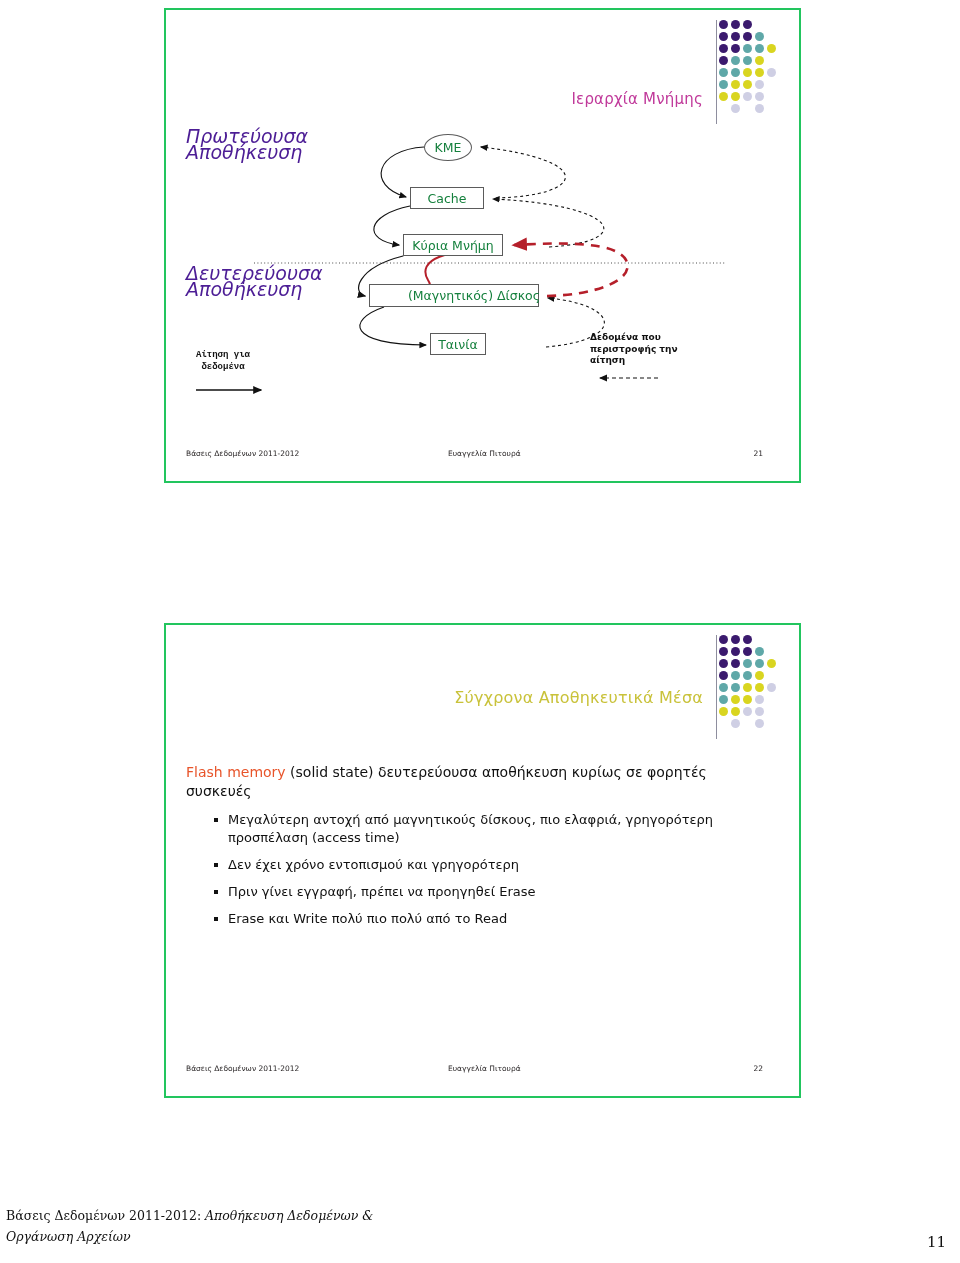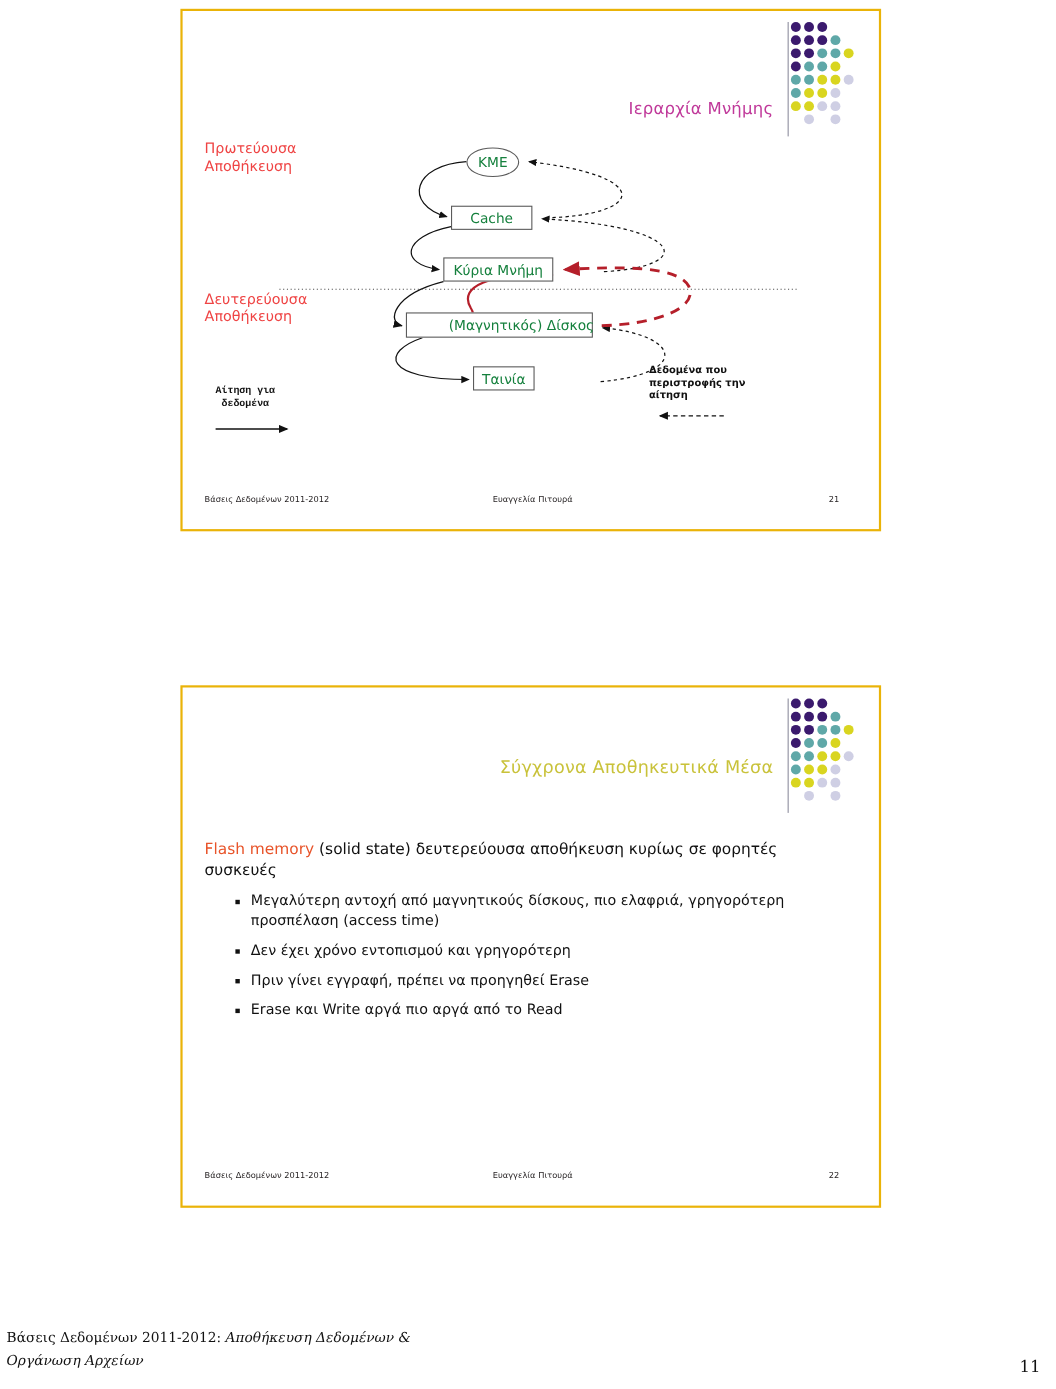--- a/index.html
+++ b/index.html
@@ -2,21 +2,21 @@
 <html><head>
 <meta charset="utf-8">
 <style>
   html,body{margin:0;padding:0;background:#ffffff;}
   body{
     width:960px;height:1263px;position:relative;overflow:hidden;
     font-family:"DejaVu Sans","Liberation Sans",sans-serif;
     color:#000;
   }
   .slide{
-    position:absolute;background:#fff;border:2px solid #eab308;
+    position:absolute;background:#fff;border:2px solid #22c55e;
     box-sizing:border-box;overflow:hidden;
   }
   #slide1{left:164px;top:8px;width:637px;height:475px;}
   #slide2{left:164px;top:623px;width:637px;height:475px;}
 
   
   .dotgrid{position:absolute;top:10px;right:14px;width:66px;height:100px;}
   .dotgrid .dot{position:absolute;width:9px;height:9px;border-radius:50%;}
   .dotrule{position:absolute;top:10px;right:82px;width:1px;height:104px;background:#8e8e9e;}
 
@@ -35,22 +35,23 @@
     font-size:7.5px;color:#231f20;
   }
   .slide-footer .f-left{position:absolute;left:20px;top:0;}
   .slide-footer .f-mid{position:absolute;left:282px;top:0;}
   .slide-footer .f-right{position:absolute;right:36px;top:0;}
 
   
   .diagram{position:absolute;left:0;top:0;width:100%;height:100%;}
   .diagram svg{position:absolute;left:0;top:0;}
   .dlabel{
-    position:absolute;color:#ef4444;font-size:13px;line-height:16px;
+    position:absolute;color:#4c1d95;font-size:19px;line-height:16px;
     white-space:nowrap;
+    font-style:italic;
   }
   #lbl-primary{left:20px;top:118px;}
   #lbl-secondary{left:20px;top:255px;}
   .dsmall{
     position:absolute;font-size:9px;line-height:11.5px;color:#111;
     white-space:nowrap;font-weight:bold;
   }
   #lbl-request{left:30px;top:340px;text-align:center;font-family:Liberation Mono, monospace;}
   #lbl-satisfy{left:424px;top:322px;font-weight:bold;}
 
@@ -248,21 +249,21 @@
       <li>
         <span class="bsq"></span>
         <span>Δεν έχει χρόνο εντοπισμού και γρηγορότερη</span>
       </li>
       <li>
         <span class="bsq"></span>
         <span>Πριν γίνει εγγραφή, πρέπει να προηγηθεί Erase</span>
       </li>
       <li>
         <span class="bsq"></span>
-        <span>Erase και Write αργά πιο αργά από το Read</span>
+        <span>Erase και Write πολύ πιο πολύ από το Read</span>
       </li>
     </ul>
   </div>
 
   <div class="slide-footer">
     <span class="f-left">Βάσεις Δεδομένων 2011-2012</span>
     <span class="f-mid">Ευαγγελία Πιτουρά</span>
     <span class="f-right">22</span>
   </div>
 </div>

